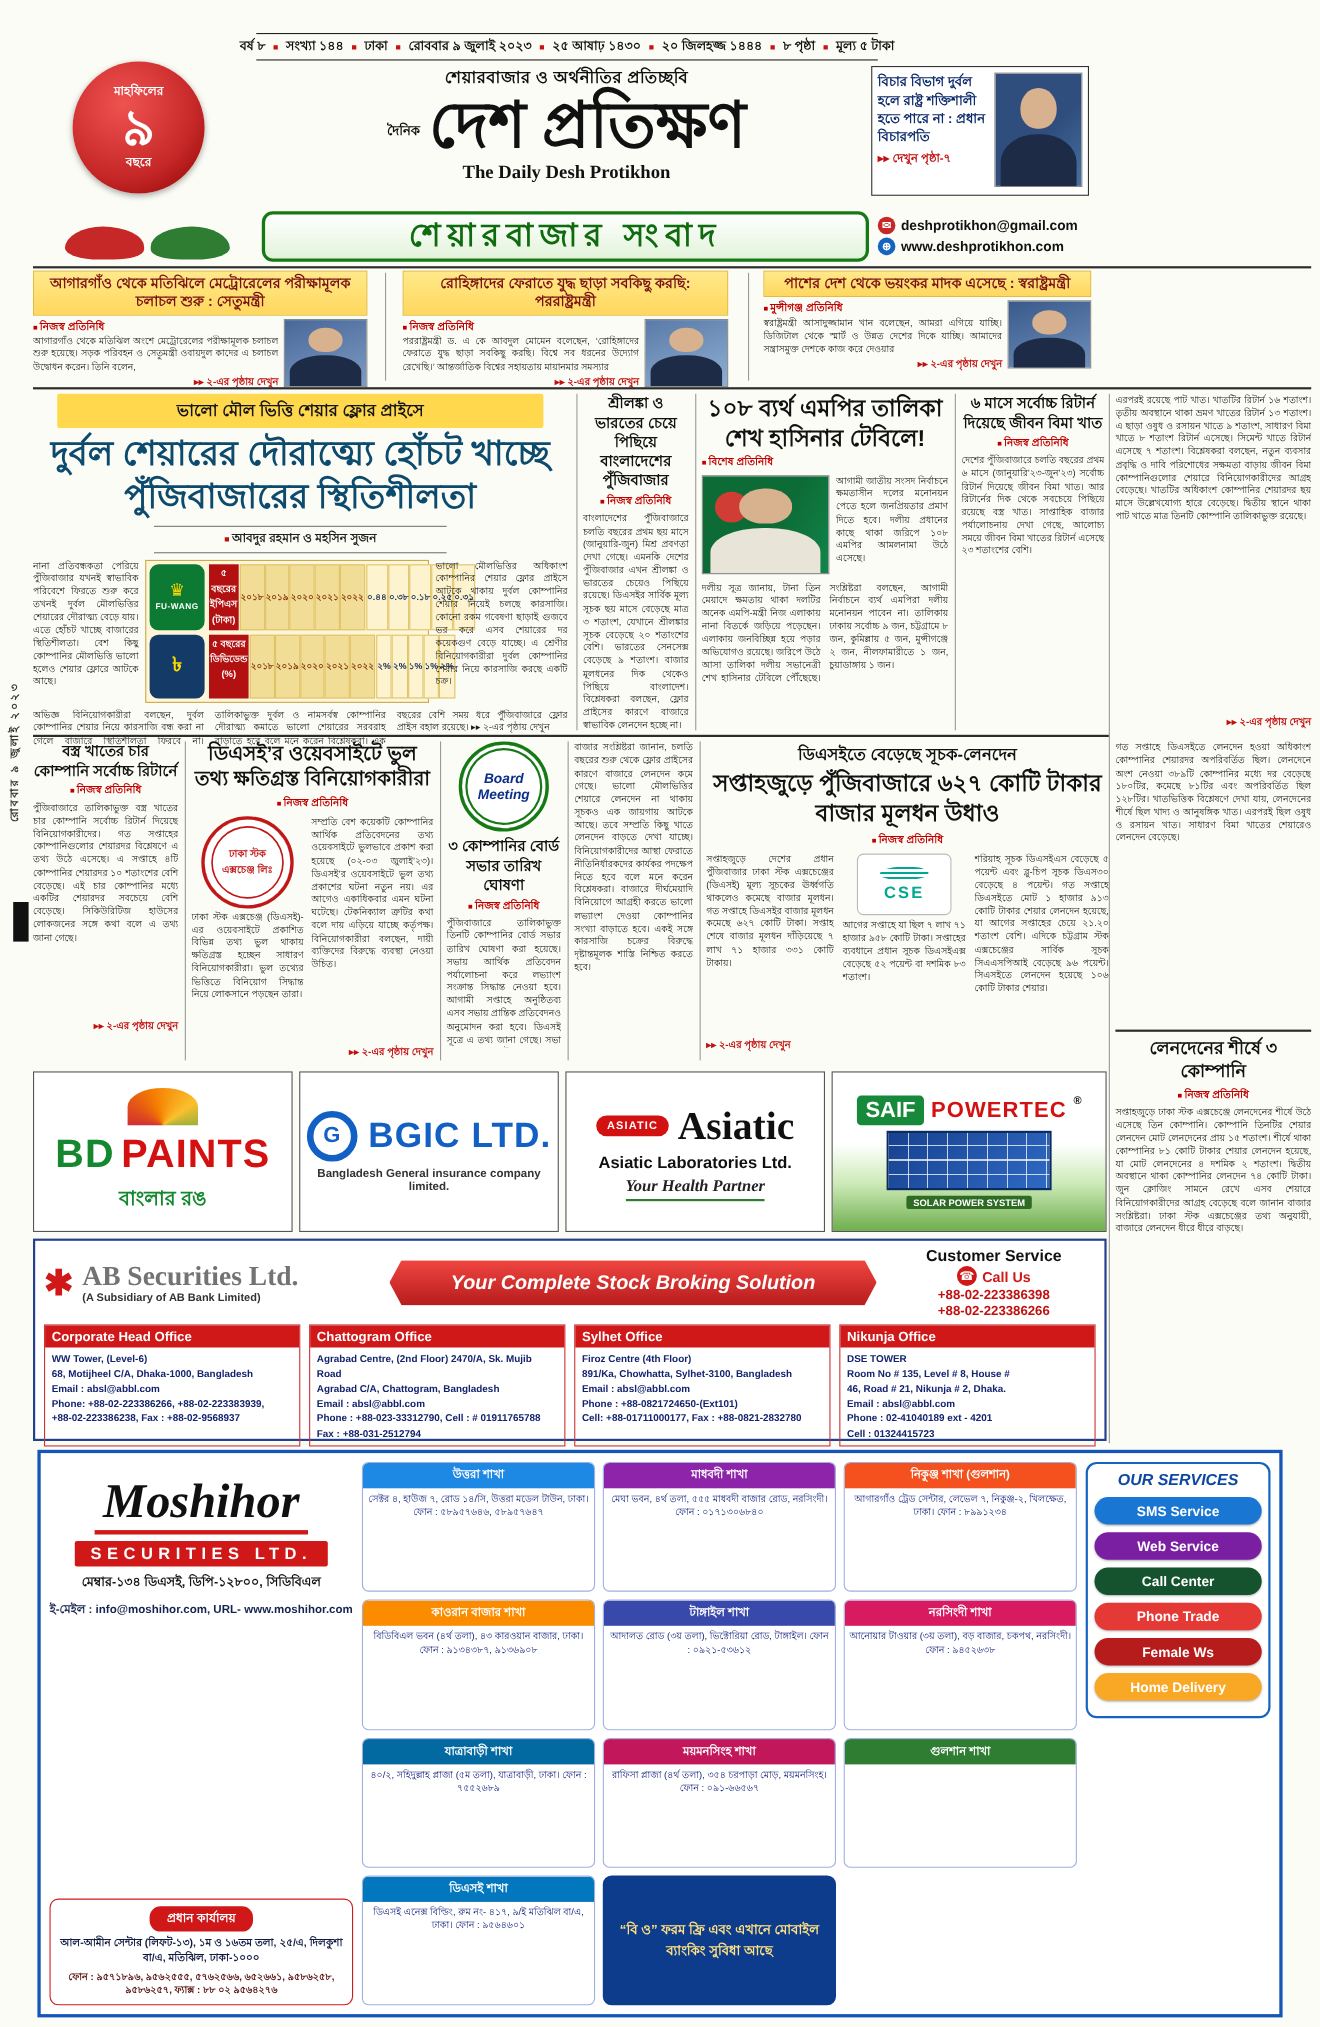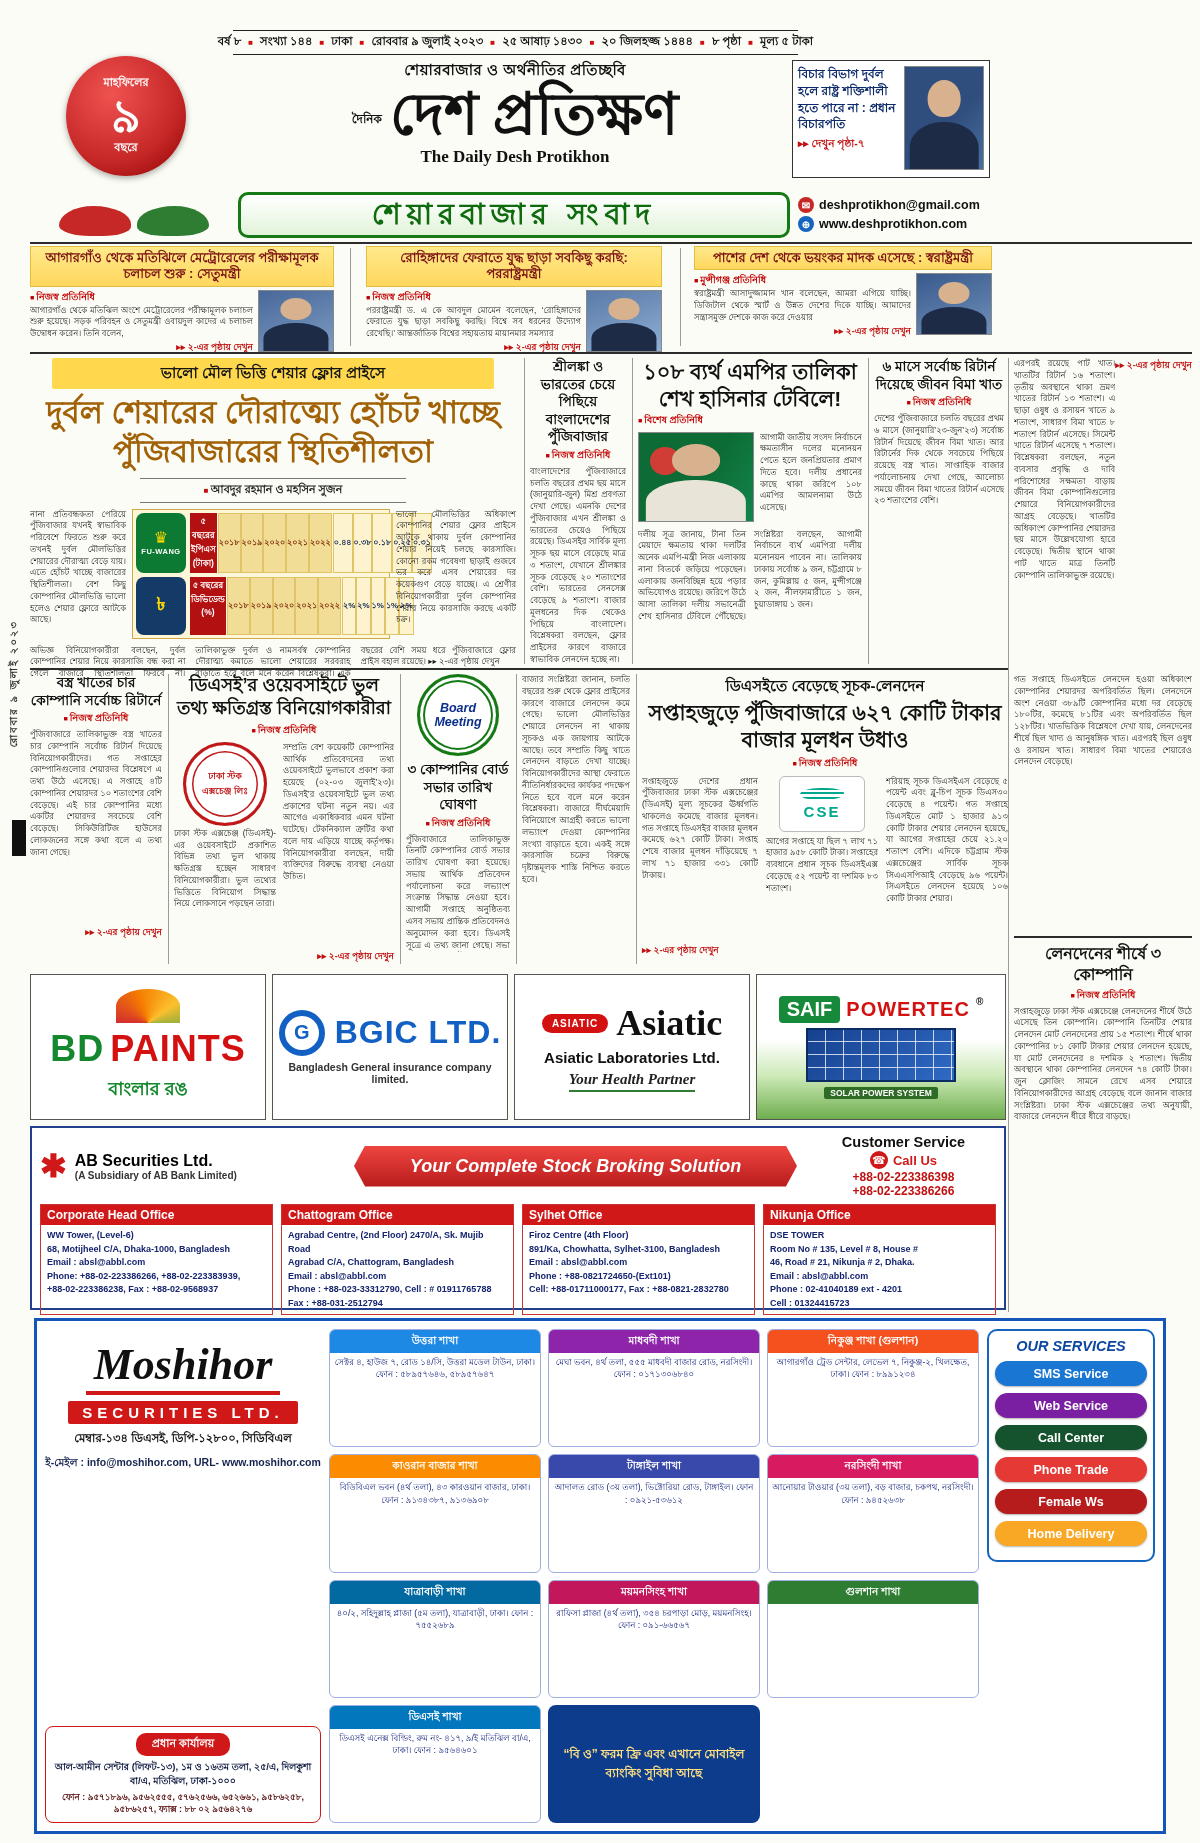--- a/index.html
+++ b/index.html
@@ -65,21 +65,21 @@
   .more{color:#c01010;font-weight:800;font-size:9px;text-align:right}
   .s-body{flex:1;height:38px}
   .s-ph{width:76px;height:62px;flex:0 0 auto}
   .ph1{background:linear-gradient(160deg,#48689a,#7e9cc2)}
   .ph2{background:linear-gradient(160deg,#5a7aa8,#8fb0d4)}
   .ph3{background:linear-gradient(160deg,#39598c,#6f90ba)}
 
   
   .kicker{margin:0 22px;background:#ffd84d;color:#151515;font-weight:800;font-size:15px;text-align:center;
         padding:3px 2px;border-radius:2px}
-  .lead-h{color:#a16207;font-weight:900;font-size:31px;line-height:1.25;text-align:center;margin-top:5px}
+  .lead-h{color:#0c4a6e;font-weight:900;font-size:31px;line-height:1.25;text-align:center;margin-top:5px}
   .byline{margin:6px 110px 0;border-top:1.2px solid #777;border-bottom:1.2px solid #777;text-align:center;
         font-size:11px;font-weight:700;padding:2px 0;color:#222}
   .byline::before{content:"■ ";color:#c01010;font-size:8px}
   .lead-row{display:flex;gap:6px;margin-top:6px;height:130px}
   .inset{width:258px;flex:0 0 auto;border:1px solid #cfa84a;background:#fdf6d8;padding:3px;
         display:flex;flex-direction:column;gap:4px}
   .blk{display:flex;gap:4px;flex:1}
   .logo-fw{width:50px;background:#0c7a33;border-radius:8px;display:flex;flex-direction:column;
         align-items:center;justify-content:center;gap:1px}
   .crown{font-size:16px;line-height:1;color:#ffd900}
@@ -143,21 +143,21 @@
   .panel::before{content:"";position:absolute;inset:0;
        background:repeating-linear-gradient(90deg,transparent 0 17px,rgba(255,255,255,.75) 17px 18px),
                   repeating-linear-gradient(0deg,transparent 0 12px,rgba(255,255,255,.75) 12px 13px)}
   .saif-cap{font-size:8.5px;font-weight:800;color:#fff;background:#2e6b24;padding:1px 6px;border-radius:2px}
 
   
   .abad{border:2.5px solid #23408e;background:#fff;padding:6px 8px;display:flex;flex-direction:column;gap:6px}
   .ab-top{display:flex;align-items:center;gap:14px}
   .ab-brand{display:flex;align-items:center;gap:8px;width:300px;flex:0 0 auto}
   .ab-flower{color:#d01818;font-size:32px;font-weight:900;line-height:1}
-  .ab-name{font-size:16px;font-weight:800;color:#000000;font-family:Liberation Sans, sans-serif;white-space:nowrap}
+  .ab-name{font-size:25px;font-weight:800;color:#737373;font-family:Liberation Serif, serif;white-space:nowrap}
   .ab-sub{font-size:10px;font-weight:700;color:#333}
   .ab-ribbon{flex:1;background:linear-gradient(180deg,#ef4540,#b71c1c);color:#fff;font-size:18px;font-weight:800;
        font-style:italic;text-align:center;padding:10px 6px;
        clip-path:polygon(2.5% 0,97.5% 0,100% 50%,97.5% 100%,2.5% 100%,0 50%)}
   .ab-cs{width:185px;text-align:center;flex:0 0 auto}
   .cs-t{font-size:14.5px;font-weight:800}
   .cs-row{display:flex;align-items:center;justify-content:center;gap:5px;margin:1px 0}
   .cs-ic{width:18px;height:18px;border-radius:50%;background:#d01818;color:#fff;font-size:11px;
        display:flex;align-items:center;justify-content:center}
   .cs-call{color:#d01818;font-weight:800;font-size:13px}
@@ -390,21 +390,21 @@
 
   <div class="vrule" style="left:868px;top:358px;height:306px"></div>
 
   <div class="abs" style="left:874px;top:358px;width:318px;height:306px">
     <div style="display:flex;gap:10px;height:100%">
       <div style="width:130px;flex:0 0 auto;display:flex;flex-direction:column">
         <div class="h14">৬ মাসে সর্বোচ্চ রিটার্ন দিয়েছে জীবন বিমা খাত</div>
         <div class="rep c">নিজস্ব প্রতিনিধি</div>
         <div class="body8" style="flex:1;margin-top:3px">দেশের পুঁজিবাজারে চলতি বছরের প্রথম ৬ মাসে (জানুয়ারি’২৩-জুন’২৩) সর্বোচ্চ রিটার্ন দিয়েছে জীবন বিমা খাত। আর রিটার্নের দিক থেকে সবচেয়ে পিছিয়ে রয়েছে বস্ত্র খাত। সাপ্তাহিক বাজার পর্যালোচনায় দেখা গেছে, আলোচ্য সময়ে জীবন বিমা খাতের রিটার্ন এসেছে ২৩ শতাংশের বেশি।</div>
       </div>
-      <div style="flex:1;display:flex;">
+      <div style="flex:1;display:flex;flex-direction:column">
         <div class="body8" style="flex:1">এরপরই রয়েছে পাট খাত। খাতটির রিটার্ন ১৬ শতাংশ। তৃতীয় অবস্থানে থাকা ভ্রমণ খাতের রিটার্ন ১৩ শতাংশ। এ ছাড়া ওষুধ ও রসায়ন খাতে ৯ শতাংশ, সাধারণ বিমা খাতে ৮ শতাংশ রিটার্ন এসেছে। সিমেন্ট খাতে রিটার্ন এসেছে ৭ শতাংশ। বিশ্লেষকরা বলছেন, নতুন ব্যবসার প্রবৃদ্ধি ও দাবি পরিশোধের সক্ষমতা বাড়ায় জীবন বিমা কোম্পানিগুলোর শেয়ারে বিনিয়োগকারীদের আগ্রহ বেড়েছে। খাতটির অধিকাংশ কোম্পানির শেয়ারদর ছয় মাসে উল্লেখযোগ্য হারে বেড়েছে। দ্বিতীয় স্থানে থাকা পাট খাতে মাত্র তিনটি কোম্পানি তালিকাভুক্ত রয়েছে।</div>
         <div class="more">▸▸ ২-এর পৃষ্ঠায় দেখুন</div>
       </div>
     </div>
   </div>
 
   <div class="vrule" style="left:1008px;top:358px;height:954px"></div>
   <div class="hrule" style="left:30px;top:668px;width:978px"></div>
 
   <div class="abs" style="left:30px;top:674px;width:132px;height:290px">

